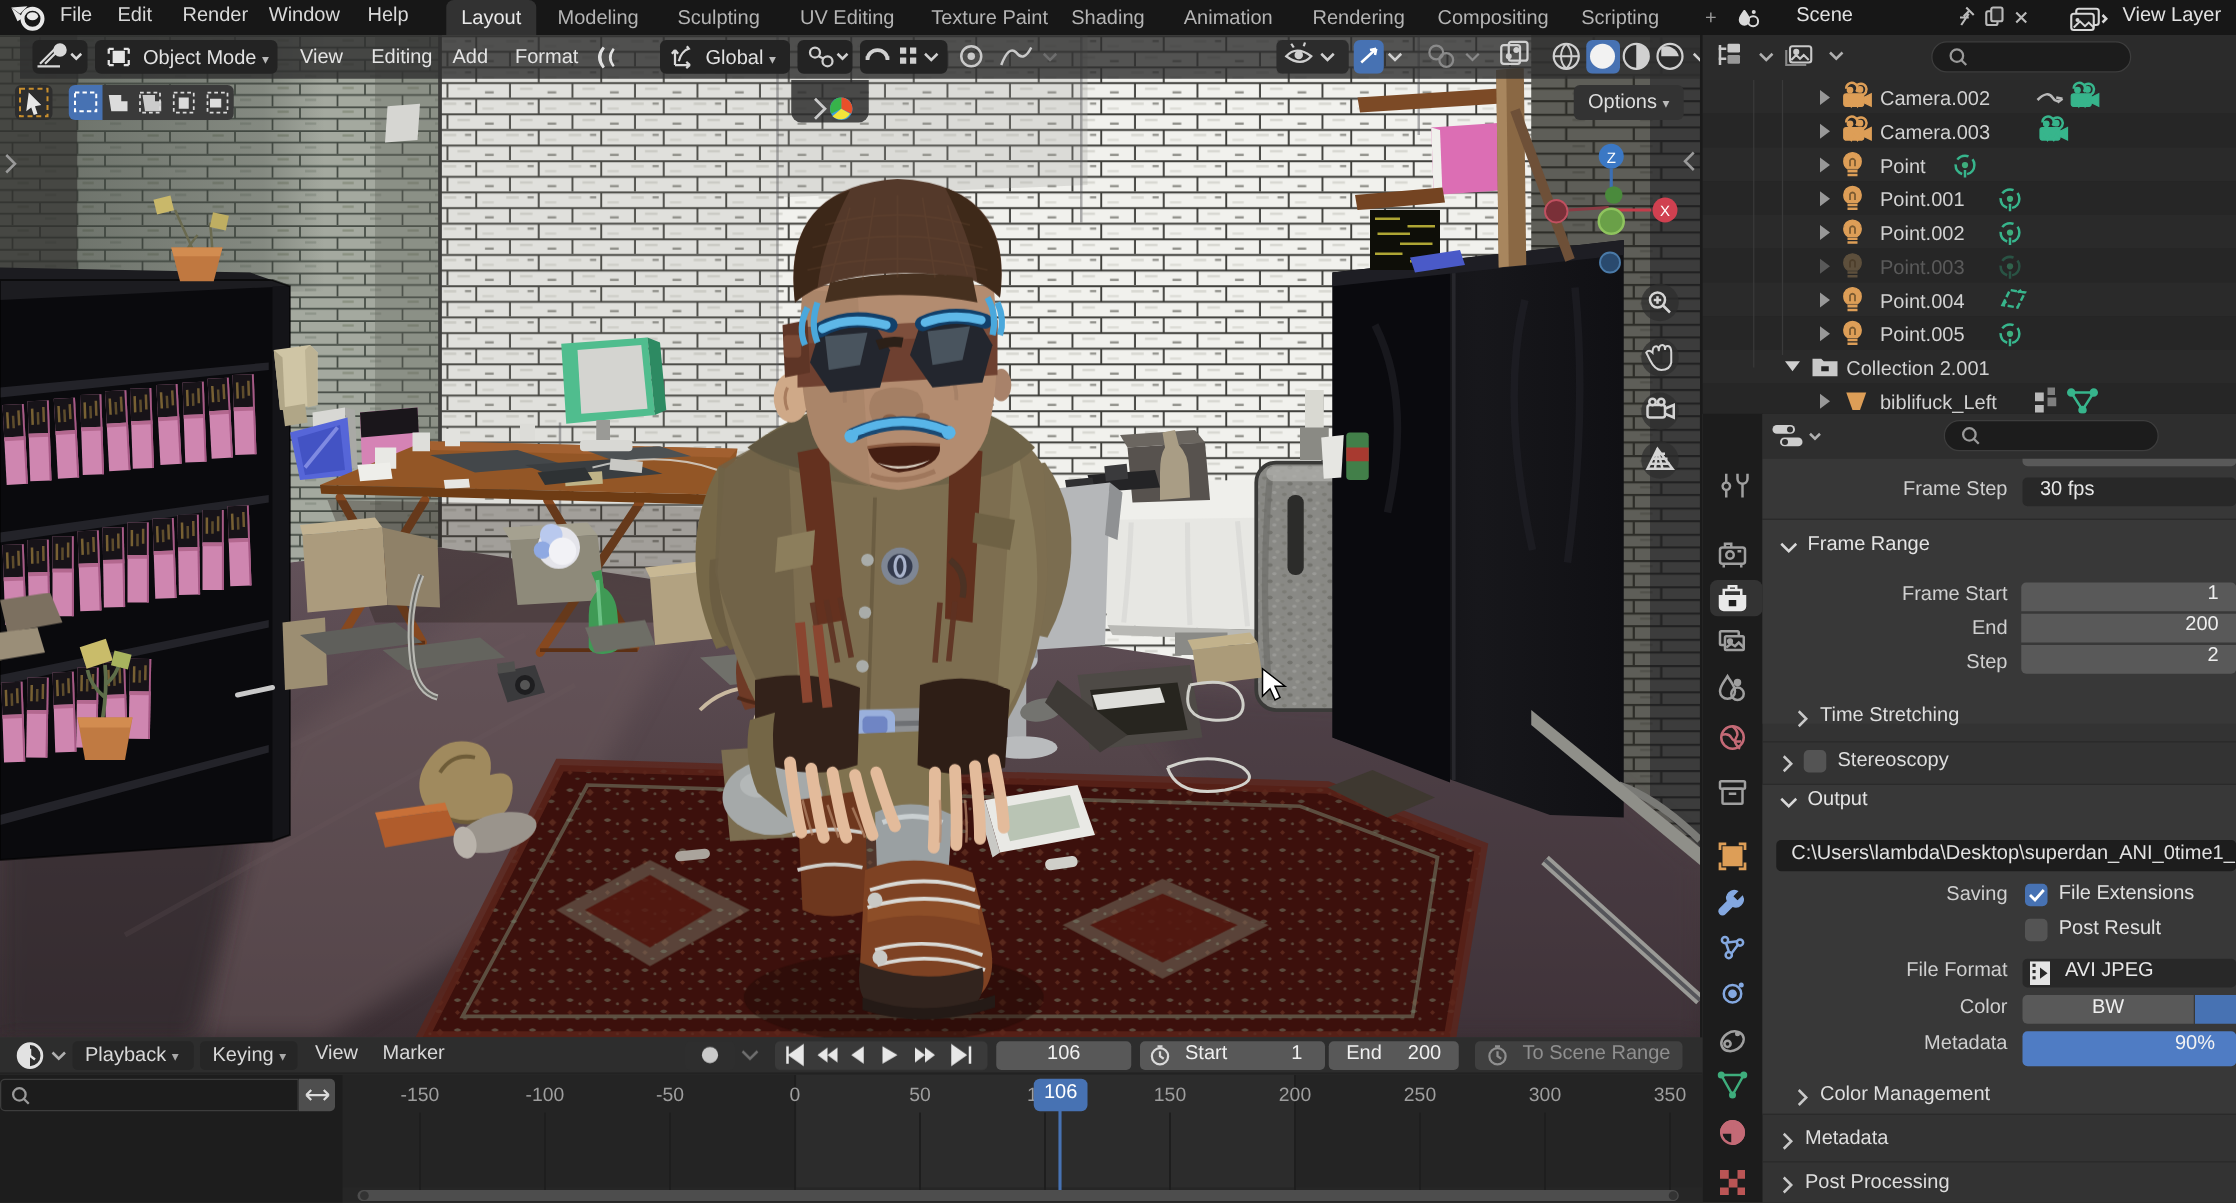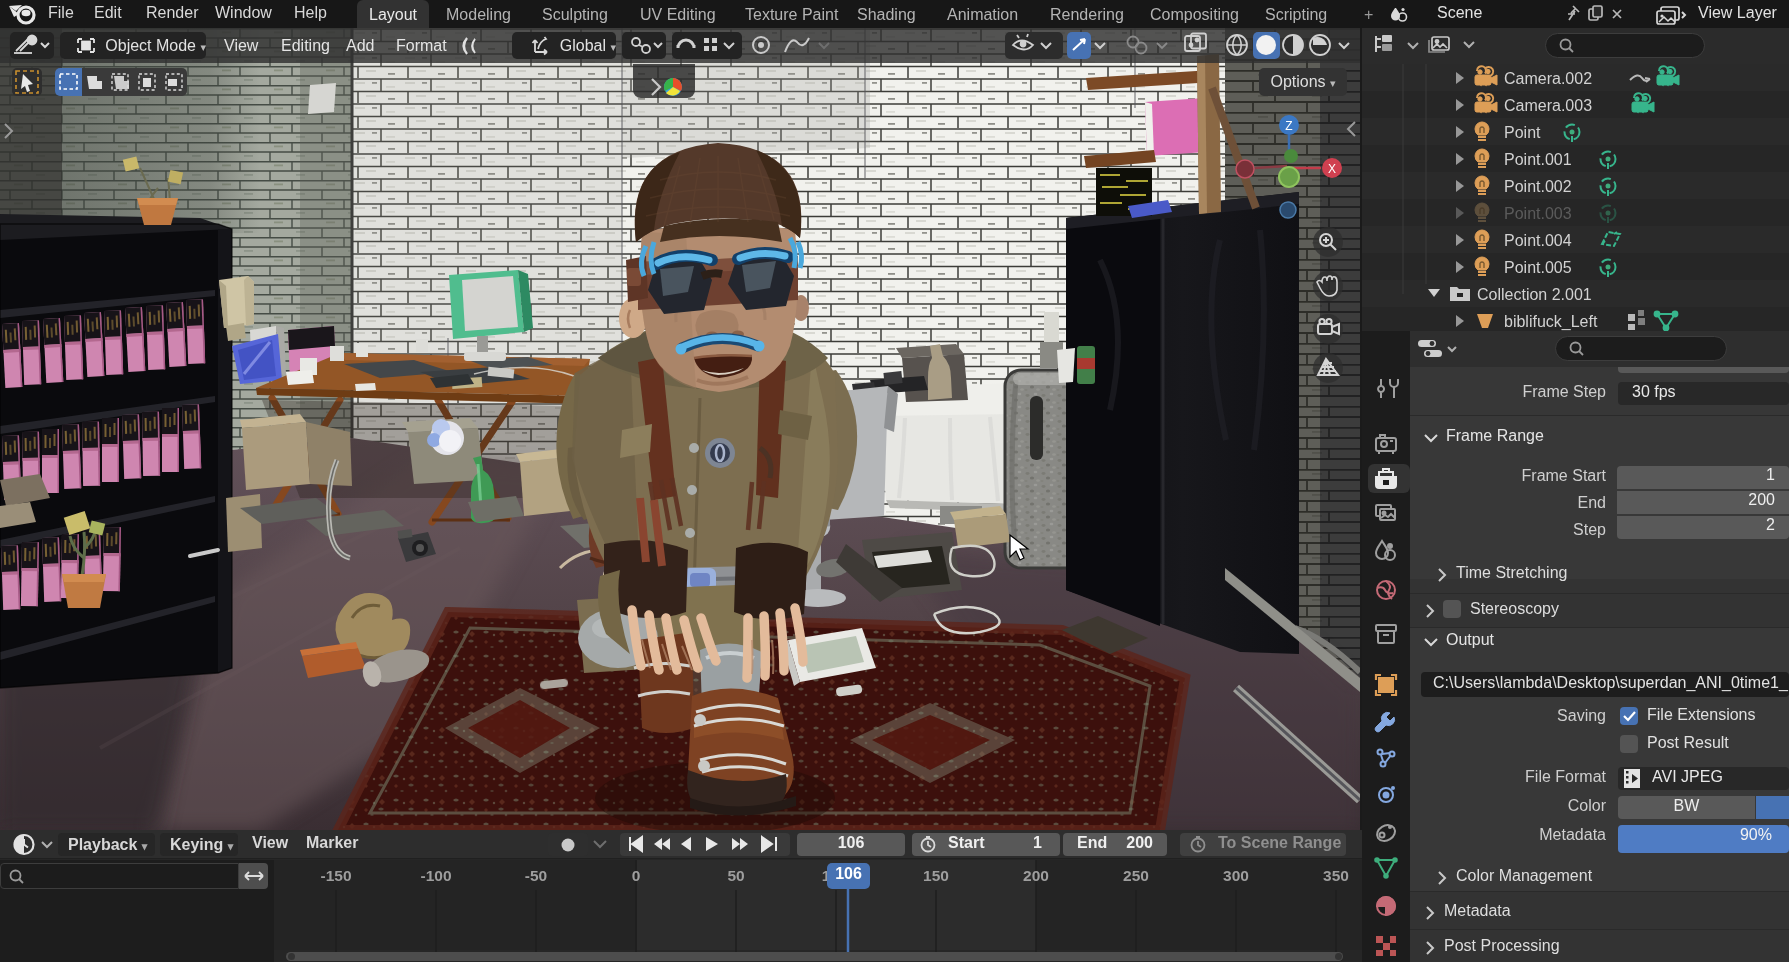--- a/index.html
+++ b/index.html
@@ -6,35 +6,35 @@
     font-family:"Liberation Sans",sans-serif;-webkit-font-smoothing:antialiased;}
   *{box-sizing:border-box;}
   .abs{position:absolute;}
   
   #topbar{position:absolute;left:0;top:0;width:1789px;height:28px;background:#171717;color:#d5d5d5;font-size:16px;}
   #topbar .menu{position:absolute;top:4px;color:#d9d9d9;}
   .tab{position:absolute;top:0;height:28px;line-height:29px;color:#b4b4b4;padding:0 12px;border-radius:6px 6px 0 0;}
   .tab.active{background:#323232;color:#e9e9e9;}
   
   #viewport{position:absolute;left:0;top:28px;width:1360px;height:802px;overflow:hidden;background:#6a6a68;}
-  #vheader{position:absolute;left:0;top:0;width:1360px;height:35px;background:rgba(47,47,47,0.82);color:#dcdcdc;font-size:16px;text-align:right;}
+  #vheader{position:absolute;left:16px;top:0;width:1360px;height:35px;background:rgba(47,47,47,0.82);color:#dcdcdc;font-size:16px;}
   .vbtn{position:absolute;top:4px;height:27px;background:#232323;border-radius:5px;color:#e2e2e2;line-height:27px;}
   .vmenu{position:absolute;top:4px;height:27px;line-height:27px;color:#e4e4e4;}
   
   #outliner{position:absolute;left:1362px;top:28px;width:427px;height:303px;background:#232323;color:#cecece;font-size:16px;overflow:hidden;}
   #outliner .hdr{position:absolute;left:0;top:0;width:427px;height:36px;background:#2b2b2b;}
   
   #props{position:absolute;left:1362px;top:331px;width:427px;height:631px;background:#333333;color:#d4d4d4;font-size:16px;overflow:hidden;}
   #propicons{position:absolute;left:0;top:0;width:48px;height:631px;background:#1c1c1c;}
   #propmain{position:absolute;left:48px;top:0;width:379px;height:631px;}
   .phdr{position:absolute;left:0;width:379px;height:36px;background:#2e2e2e;}
   .plabel{position:absolute;color:#cfcfcf;text-align:right;}
   .pfield{position:absolute;background:#595959;border-radius:4px;color:#eee;}
   
-  #timeline{position:absolute;left:0;top:830px;width:1362px;height:132px;background:#262626;font-size:16px;color:#d8d8d8;font-weight:bold;}
+  #timeline{position:absolute;left:0;top:830px;width:1362px;height:132px;background:#262626;font-size:16px;color:#d8d8d8;}
   #tlhdr{position:absolute;left:0;top:0;width:1362px;height:29px;background:#2d2d2d;border-bottom:1px solid #202020;}
   .tbtn{position:absolute;top:3px;height:23px;background:#262626;border-radius:4px;line-height:23px;color:#d8d8d8;}
 </style>
 </head>
 <body>
 
 <div id="topbar">
   <svg class="abs" style="left:8px;top:3px" width="30" height="22" viewBox="0 0 30 22">
     <g fill="#e8e8e8">
         <circle cx="18" cy="12" r="8" fill="none" stroke="#e8e8e8" stroke-width="3.2"></circle>

